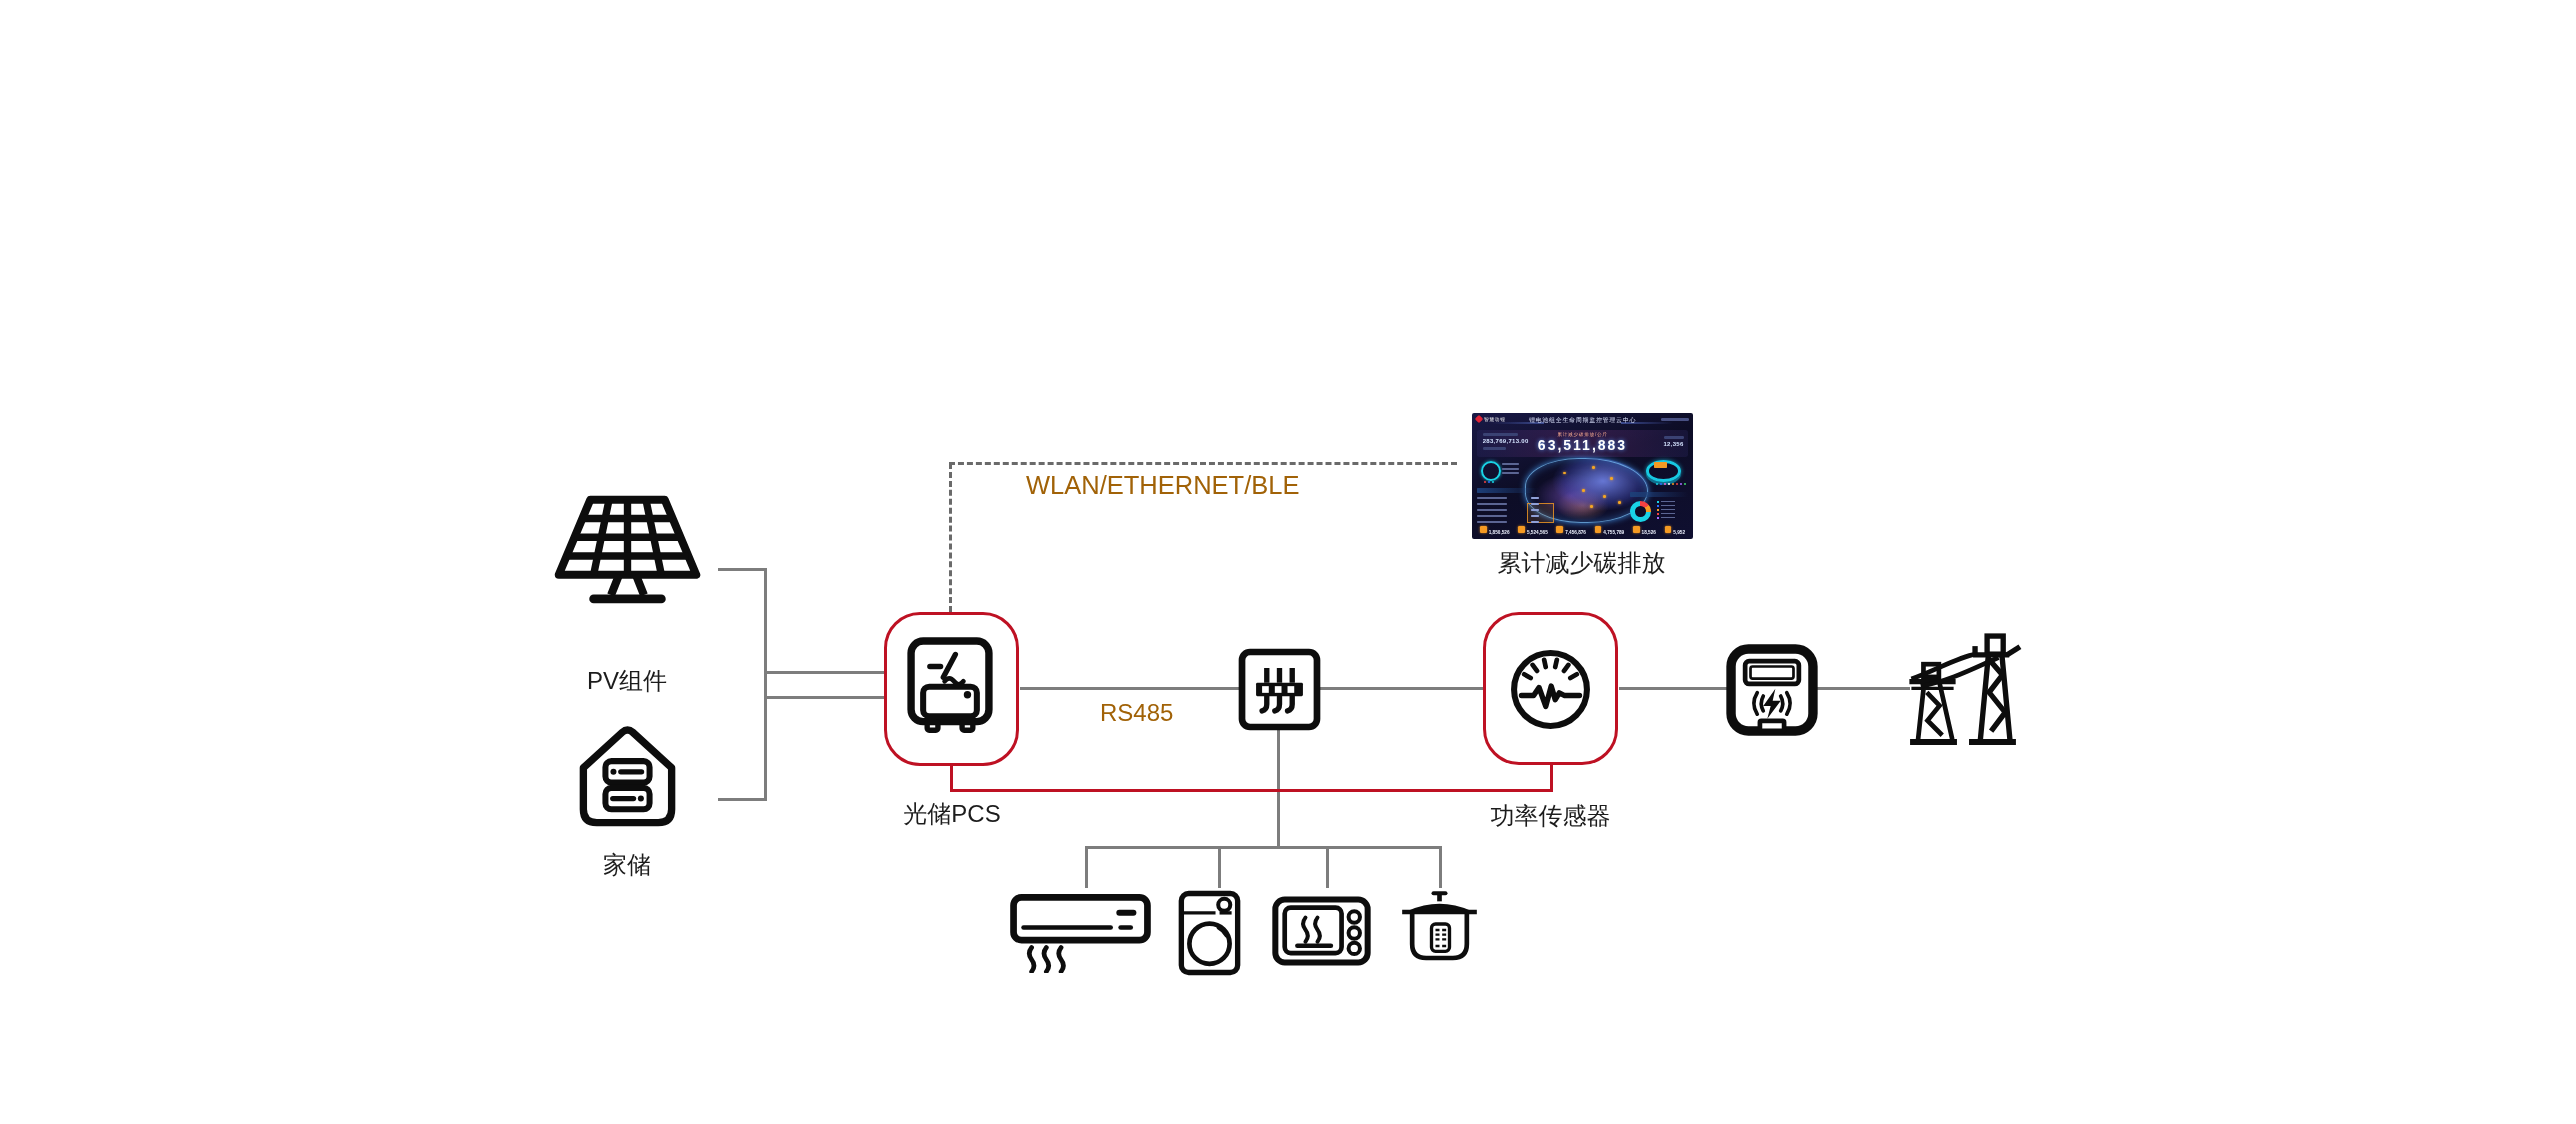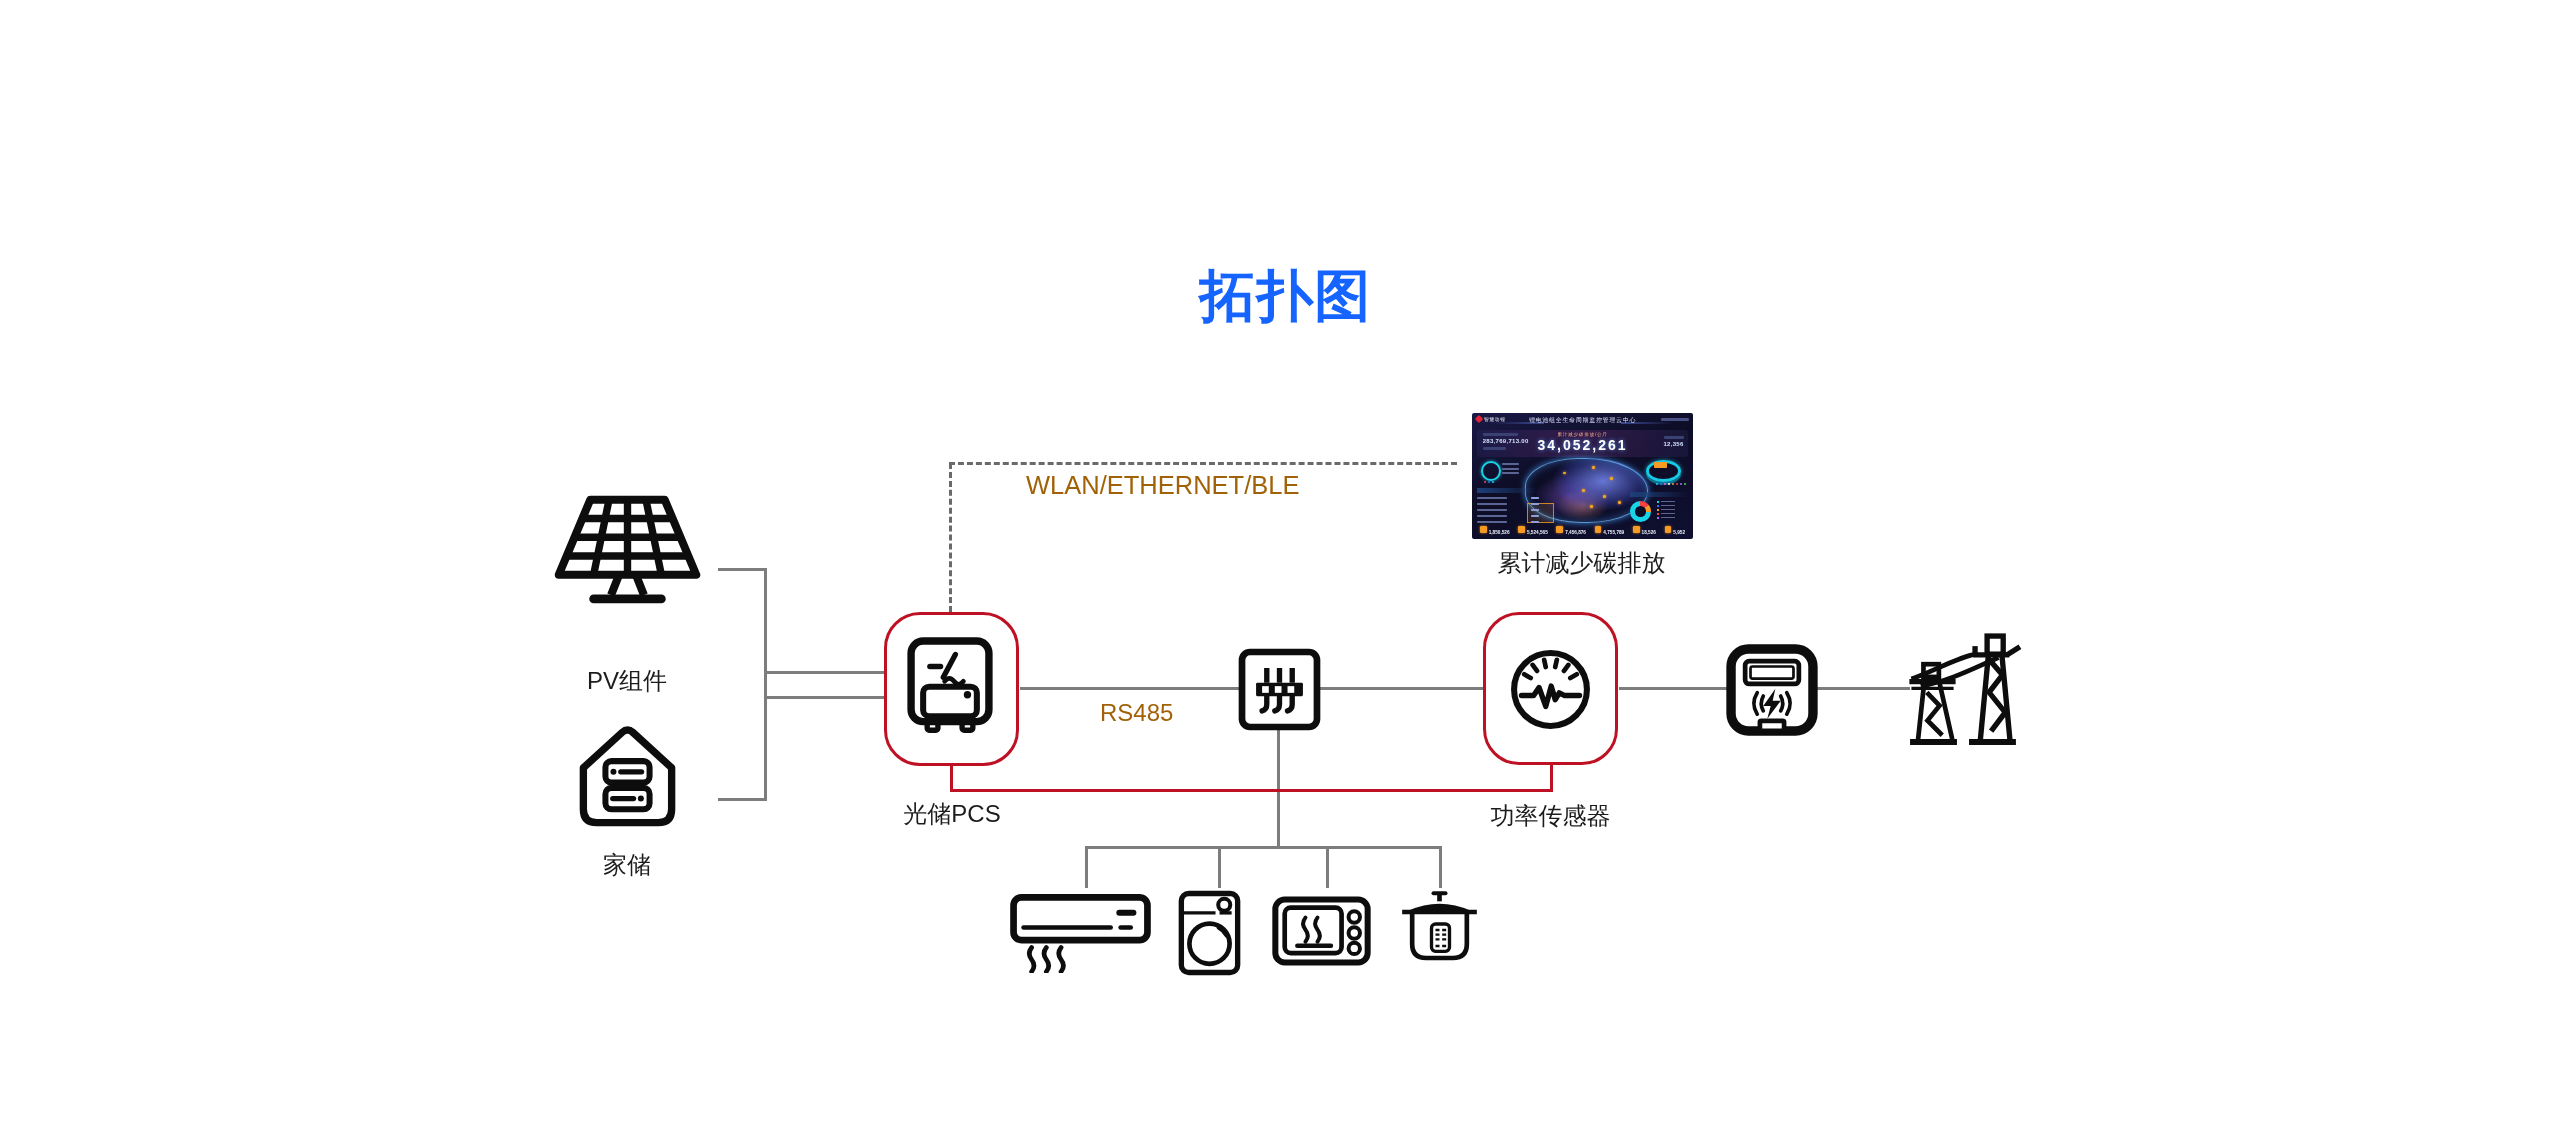--- a/index.html
+++ b/index.html
@@ -90,21 +90,20 @@
   #screen .chip{display:flex;align-items:center;gap:2px;}
   #screen .chip .ic{width:6.7px;height:6.7px;border-radius:1.3px;background:var(--screen-orange,#f59a23);box-shadow:0 0 2.7px rgba(245,154,35,.8);}
   #screen .chip .col .lb{width:16px;height:1.3px;background:#4a548c;margin-bottom:1.3px;}
   #screen .chip .col .val{font-size:4.7px;font-weight:700;color:#eef2ff;white-space:nowrap;}
 </style>
 </head>
 <body>
 
 <div id="canvas">
 
-  <div id="main-title">拓扑图</div>
 
   <div class="hline" style="left:718px;top:568px;width:48px;"></div>
   <div class="vline" style="left:764px;top:568px;height:233px;"></div>
   <div class="hline" style="left:718px;top:798px;width:48px;"></div>
   <div class="hline" style="left:765px;top:671px;width:119px;"></div>
   <div class="hline" style="left:765px;top:696px;width:119px;"></div>
   <div class="hline" style="left:1020px;top:687px;width:219px;"></div>
   <div class="hline" style="left:1320px;top:687px;width:163px;"></div>
   <div class="hline" style="left:1619px;top:687px;width:108px;"></div>
   <div class="hline" style="left:1815px;top:687px;width:95px;"></div>
@@ -275,21 +274,21 @@
       <div class="timebar"></div>
     </div>
     <div class="statband"></div>
     <div class="stat-left">
       <div class="labelbar" style="width:35px;"></div>
       <div class="stat-val">283,769,713.00</div>
       <div class="labelbar" style="width:23px;margin-top:2.7px;"></div>
     </div>
     <div class="stat-center">
       <div class="clabel">累计减少碳排放/公斤</div>
-      <div class="cval">34,052,261</div>
+      <div class="cval">63,511,883</div>
     </div>
     <div class="stat-right">
       <div class="labelbar" style="width:20px;margin-left:auto;"></div>
       <div class="stat-val">12,356</div>
     </div>
 
     <div class="map">
       <div class="blob"></div>
       <div class="outline"></div>
       <div class="dot" style="left:39px;top:14.8px;"></div>

